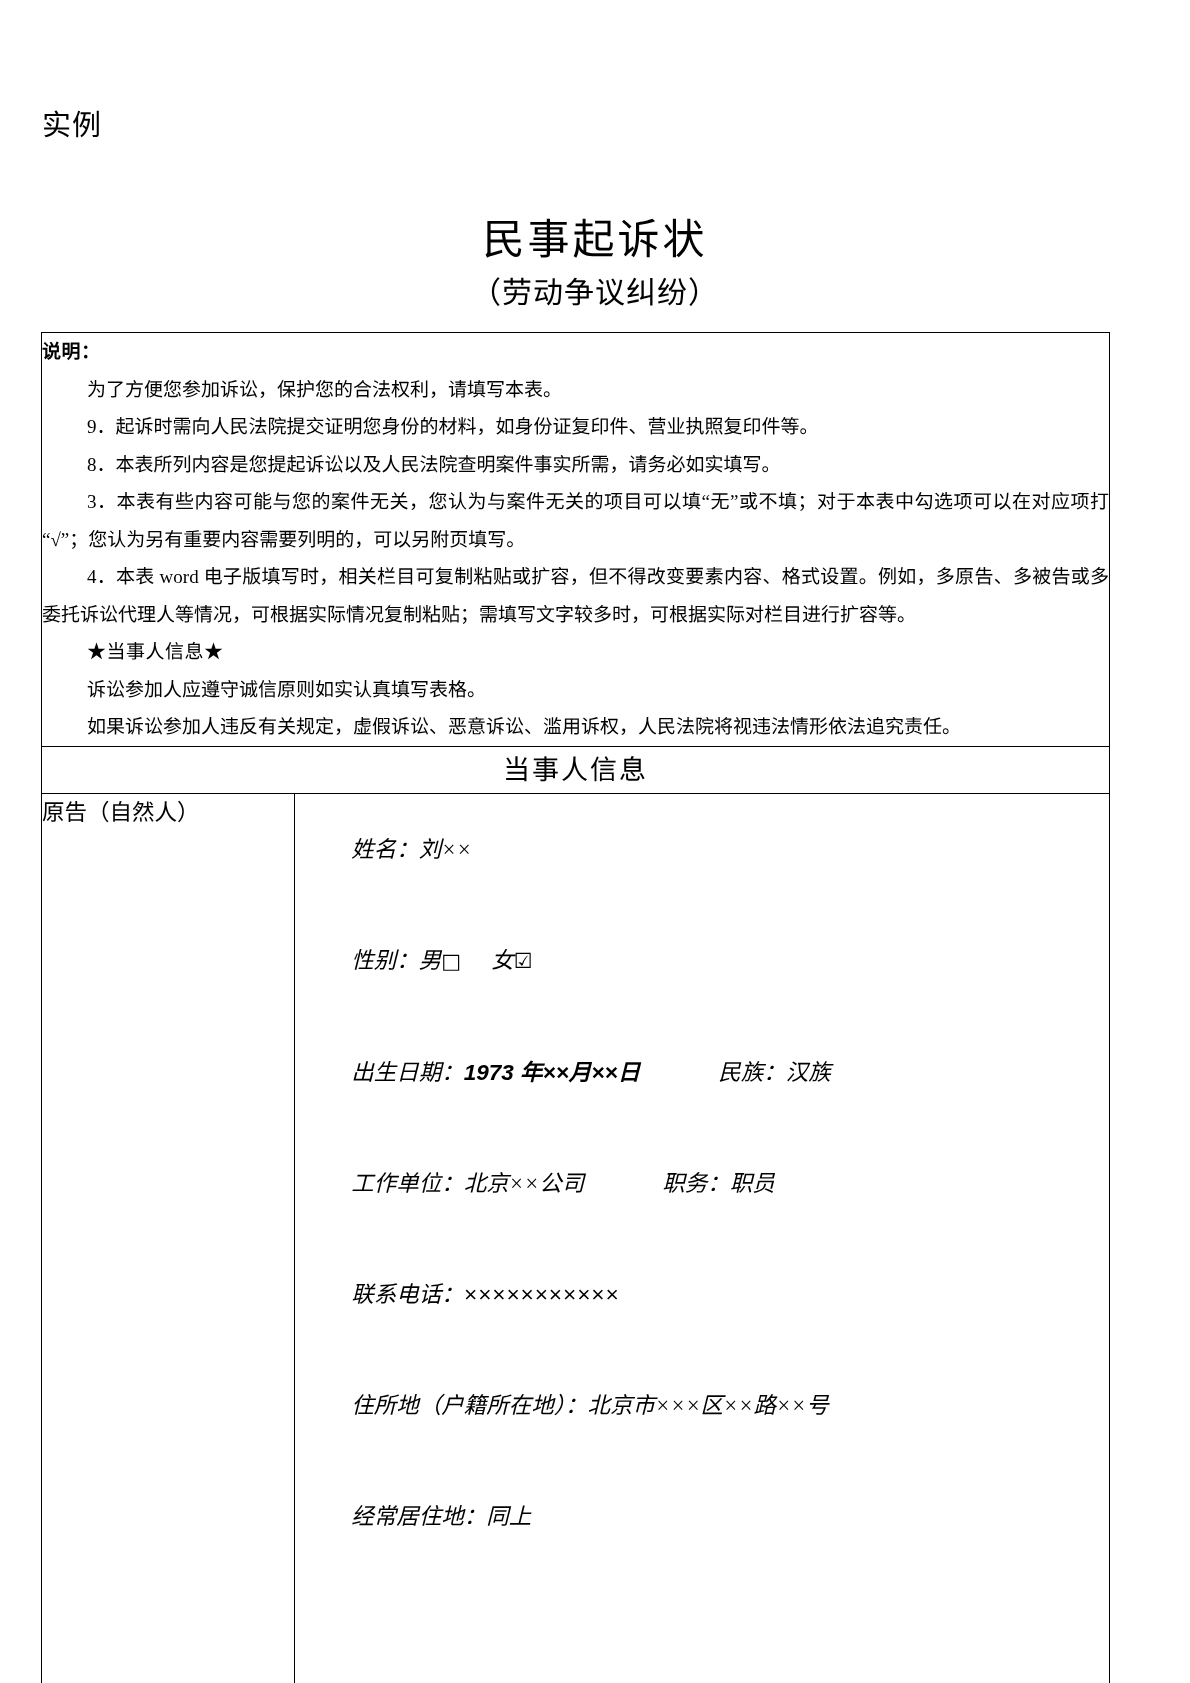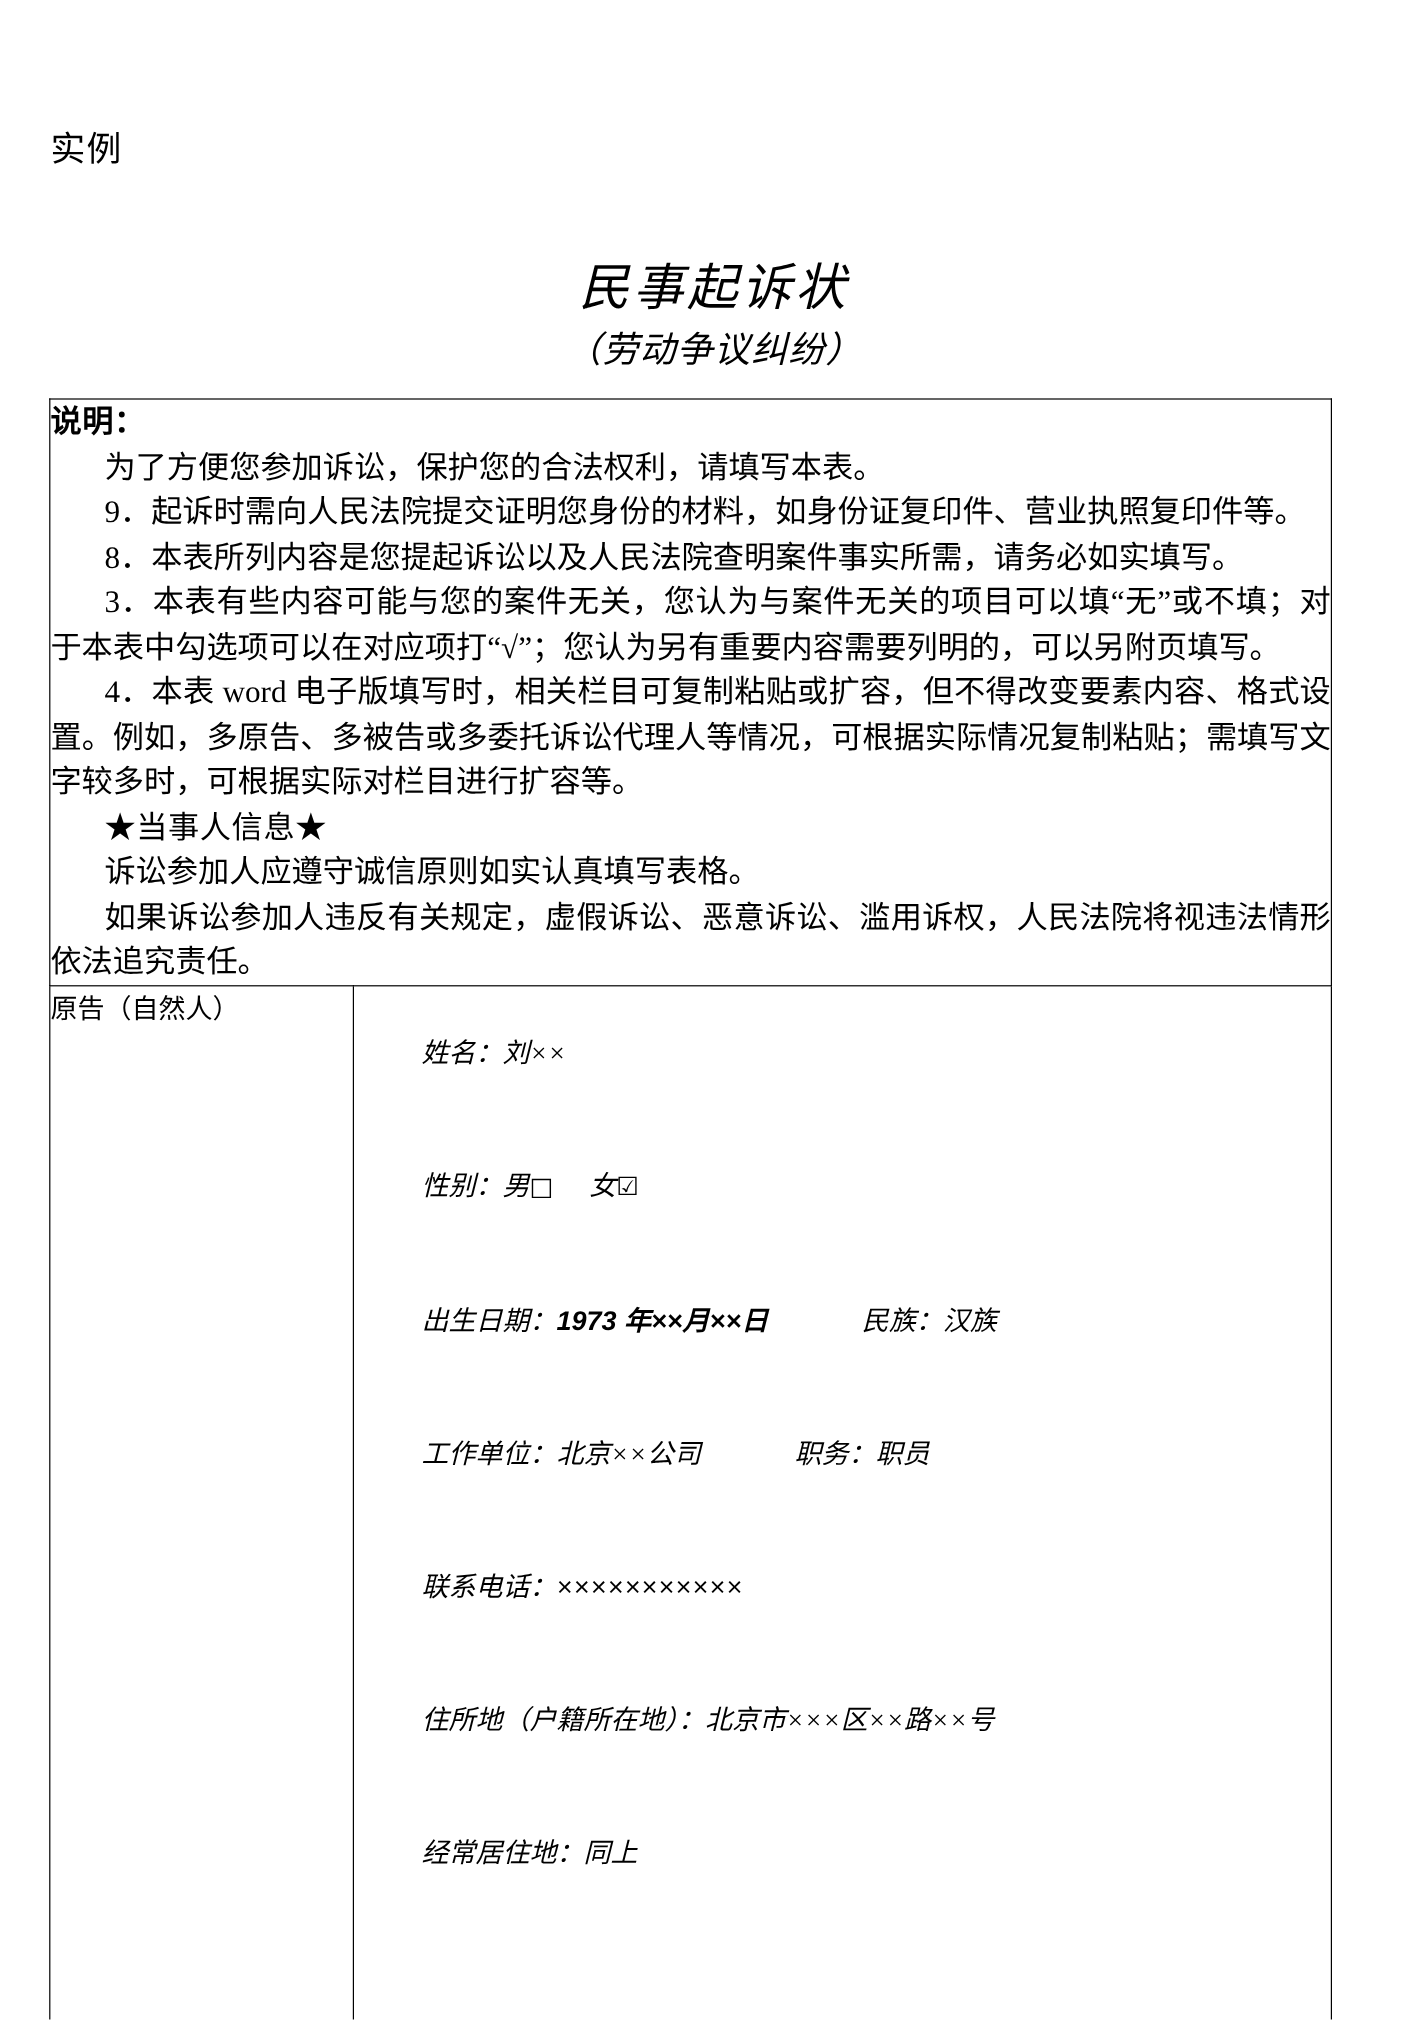--- a/index.html
+++ b/index.html
@@ -35,21 +35,20 @@
     letter-spacing: 1px;
   }
 
   
   .title-block {
     position: absolute;
     left: 0;
     top: 212px;
     width: 1190px;
     text-align: center;
-    font-style: italic;
   }
   .doc-title {
     font-family: "Liberation Sans", "DejaVu Sans", sans-serif;
     font-size: 42px;
     line-height: 56px;
     letter-spacing: 3px;
   }
   .doc-subtitle {
     font-family: "Liberation Sans", "DejaVu Sans", sans-serif;
     font-size: 30px;
@@ -69,21 +68,21 @@
   }
   .form-table td {
     border: 1.3px solid #000000;
     vertical-align: top;
     padding: 0;
   }
 
   
   .instructions {
     padding: 6px 12px 10px 12px;
-    font-size: 26px;
+    font-size: 19px;
     line-height: 37.5px;
     margin-top: 40px;
   }
   .instructions .ins-head {
     font-weight: bold;
     letter-spacing: 0.5px;
   }
   .instructions p {
     margin: 0;
     text-align: justify;
@@ -153,20 +152,23 @@
         <p class="indent">9．起诉时需向人民法院提交证明您身份的材料，如身份证复印件、营业执照复印件等。</p>
         <p class="indent">8．本表所列内容是您提起诉讼以及人民法院查明案件事实所需，请务必如实填写。</p>
         <p class="indent">3．本表有些内容可能与您的案件无关，您认为与案件无关的项目可以填“无”或不填；对于本表中勾选项可以在对应项打“√”；您认为另有重要内容需要列明的，可以另附页填写。</p>
         <p class="indent">4．本表 word 电子版填写时，相关栏目可复制粘贴或扩容，但不得改变要素内容、格式设置。例如，多原告、多被告或多委托诉讼代理人等情况，可根据实际情况复制粘贴；需填写文字较多时，可根据实际对栏目进行扩容等。</p>
         <p class="star-line">★当事人信息★</p>
         <p class="indent">诉讼参加人应遵守诚信原则如实认真填写表格。</p>
         <p class="indent">如果诉讼参加人违反有关规定，虚假诉讼、恶意诉讼、滥用诉权，人民法院将视违法情形依法追究责任。</p>
       </td>
     </tr>
 
+    <tr>
+      <td class="section-title" colspan="2">当事人信息</td>
+    </tr>
 
     <tr>
       <td class="row-label">原告（自然人）</td>
       <td class="row-body">
 
         <div class="line">
           <span>姓名：</span><span class="field-value">刘××</span>
         </div>
 
         <div class="line">

